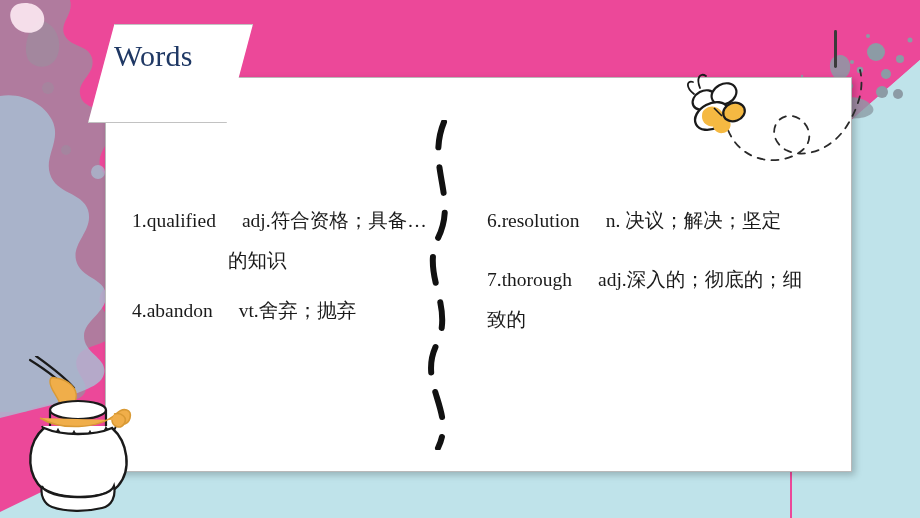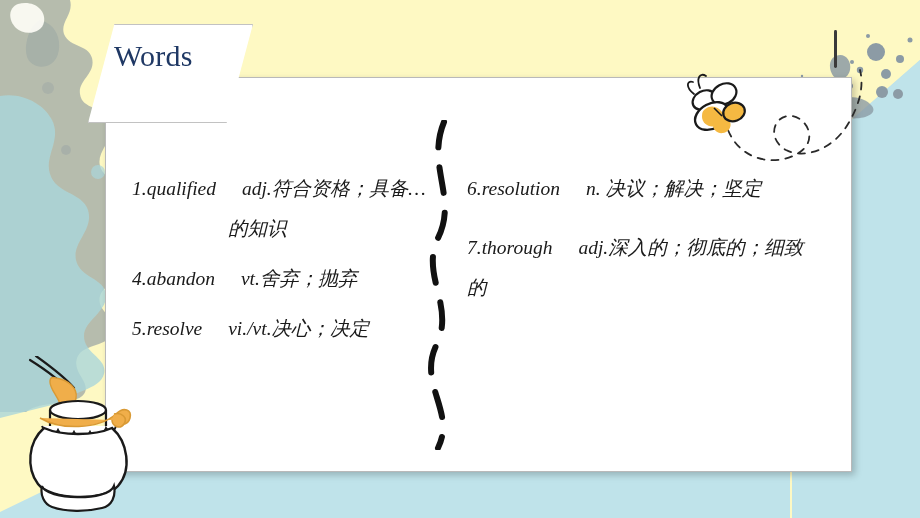--- a/index.html
+++ b/index.html
@@ -8,21 +8,21 @@
     background: #ffffff;
   }
   body {
     font-family: "Liberation Serif", "DejaVu Serif", serif;
   }
   #slide {
     position: relative;
     width: 920px;
     height: 518px;
     overflow: hidden;
-    background: #fef9c3;
+    background: #ec4899;
   }
 
   
   .bg-blue-right {
     position: absolute;
     top: 0; left: 0;
     width: 920px; height: 518px;
     z-index: 1;
     pointer-events: none;
   }
@@ -97,35 +97,34 @@
     position: absolute;
     left: 105px;
     top: 77px;
     width: 815px;
     height: 441px;
     z-index: 7;
     pointer-events: none;
   }
   .col {
     position: absolute;
-    top: 92px;
+    top: 124px;
     font-family: "Liberation Serif", "DejaVu Serif", serif;
     font-size: 19.5px;
     color: #1a1a1a;
-    font-style: italic;
   }
   .col-left  { left: 27px;  width: 320px; }
   .col-right { left: 362px; width: 345px; }
 
   .entry {
     margin-bottom: 10px;
     line-height: 40px;
     white-space: normal;
   }
-  .col-right .entry { margin-bottom: 19px; }
+  .col-right .entry { margin-bottom: 19px; margin-left: 20px; }
   .entry .term { white-space: nowrap; }
   .entry .gap  { display: inline-block; width: 26px; }
   .entry .def  { }
   .entry .indent { display: inline-block; width: 96px; }
 
   
   .divider {
     position: absolute;
     left: 412px;
     top: 120px;
@@ -226,23 +225,20 @@
         <span class="term"><span>1.</span><span>qualified</span></span><span class="gap"></span><span class="def">adj.符合资格；具备…</span><br>
         <span class="indent"></span><span class="def">的知识</span>
       </div>
 
 
 
       <div class="entry">
         <span class="term"><span>4.</span><span>abandon</span></span><span class="gap"></span><span class="def">vt.舍弃；抛弃</span>
       </div>
 
-      <div class="entry">
-        <span class="term"><span>5.</span><span>resolve</span></span><span class="gap"></span><span class="def">vi./vt.决心；决定</span>
-      </div>
 
     </div>
 
     <div class="col col-right">
 
       <div class="entry">
         <span class="term"><span>6.</span><span>resolution</span></span><span class="gap"></span><span class="def">n. 决议；解决；坚定</span>
       </div>
 
       <div class="entry">

